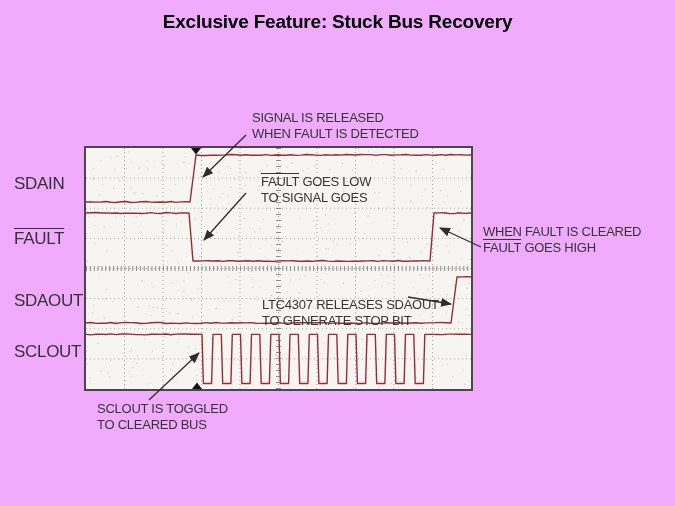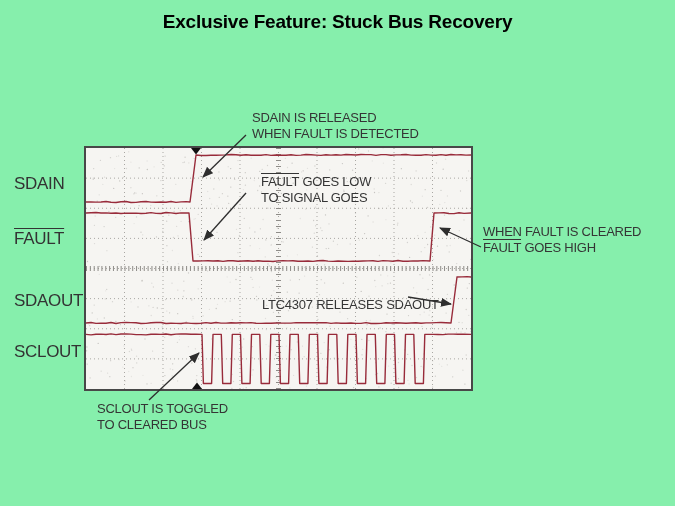--- a/index.html
+++ b/index.html
@@ -1,16 +1,16 @@
 <!DOCTYPE html>
 <html><head>
 <meta charset="utf-8">
 <style>
   html,body{margin:0;padding:0;background:#ffffff;}
-  .slide{position:relative;width:675px;height:506px;background:#86efac;overflow:hidden;
+  .slide{position:relative;width:675px;height:506px;background:#f0abfc;overflow:hidden;
          font-family:"Liberation Sans",sans-serif;}
   .title{position:absolute;top:11px;left:0;width:675px;text-align:center;
          font-size:19px;font-weight:bold;color:#000;letter-spacing:-0.2px;z-index:2;}
   .scope{position:absolute;left:84px;top:146px;width:385px;height:241px;
          border:2px solid #484848;background:#f6f5f2;z-index:1;}
   .scope svg{display:block;}
   .chlabel{position:absolute;left:14px;width:64px;font-size:17px;
            color:#333;letter-spacing:-0.3px;z-index:2;white-space:nowrap;}
   .ann{position:absolute;font-size:13px;line-height:16px;color:#353535;
        letter-spacing:-0.25px;white-space:nowrap;z-index:3;}
@@ -573,33 +573,34 @@
   </div>
 
   <div id="labels">
       <div class="chlabel" style="top: 174px;">SDAIN</div>
       <div class="chlabel" style="top: 229px;"><span class="ov">FAULT</span></div>
       <div class="chlabel" style="top: 291px;">SDAOUT</div>
       <div class="chlabel" style="top: 342px;">SCLOUT</div>
     </div>
   <div id="annotations">
       <div class="ann" style="left: 252px; top: 110px;">
-        <div><span>SDAIN IS RELEASED</span></div>
+        <div><span>SIGNAL IS RELEASED</span></div>
         <div><span>WHEN FAULT IS DETECTED</span></div>
       </div>
       <div class="ann" style="left: 261px; top: 174px;">
         <div><span class="ov">FAULT</span><span> GOES LOW</span></div>
         <div><span>TO SIGNAL GOES</span></div>
       </div>
       <div class="ann" style="left: 483px; top: 224px;">
         <div><span>WHEN FAULT IS CLEARED</span></div>
         <div><span class="ov">FAULT</span><span> GOES HIGH</span></div>
       </div>
       <div class="ann" style="left: 262px; top: 277px; margin-top: 20px;">
         <div><span>LTC4307 RELEASES SDAOUT</span></div>
+        <div><span>TO GENERATE STOP BIT</span></div>
       </div>
       <div class="ann" style="left: 97px; top: 401px;">
         <div><span>SCLOUT IS TOGGLED</span></div>
         <div><span>TO CLEARED BUS</span></div>
       </div>
     </div>
 
   <svg id="overlay" width="675" height="506">
       <defs>
         <marker id="ah" markerUnits="userSpaceOnUse" markerWidth="12" markerHeight="10" refX="10" refY="4.5" orient="auto">

